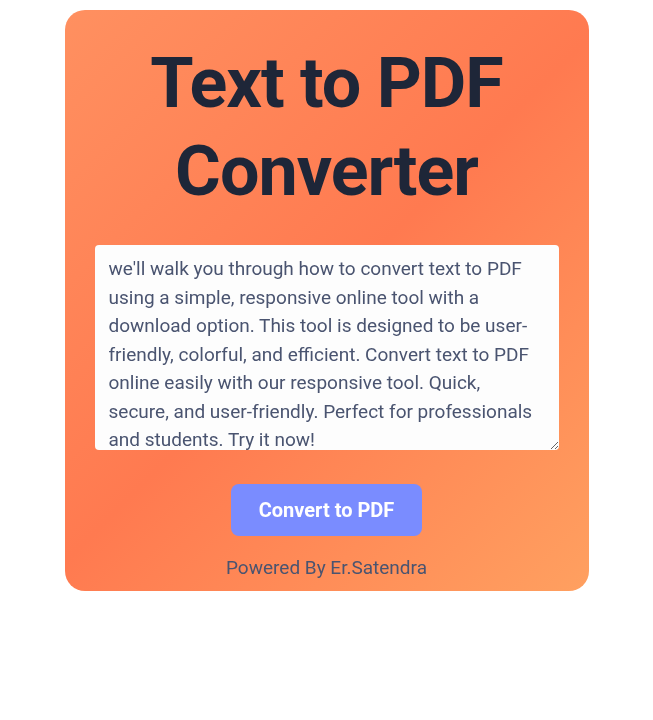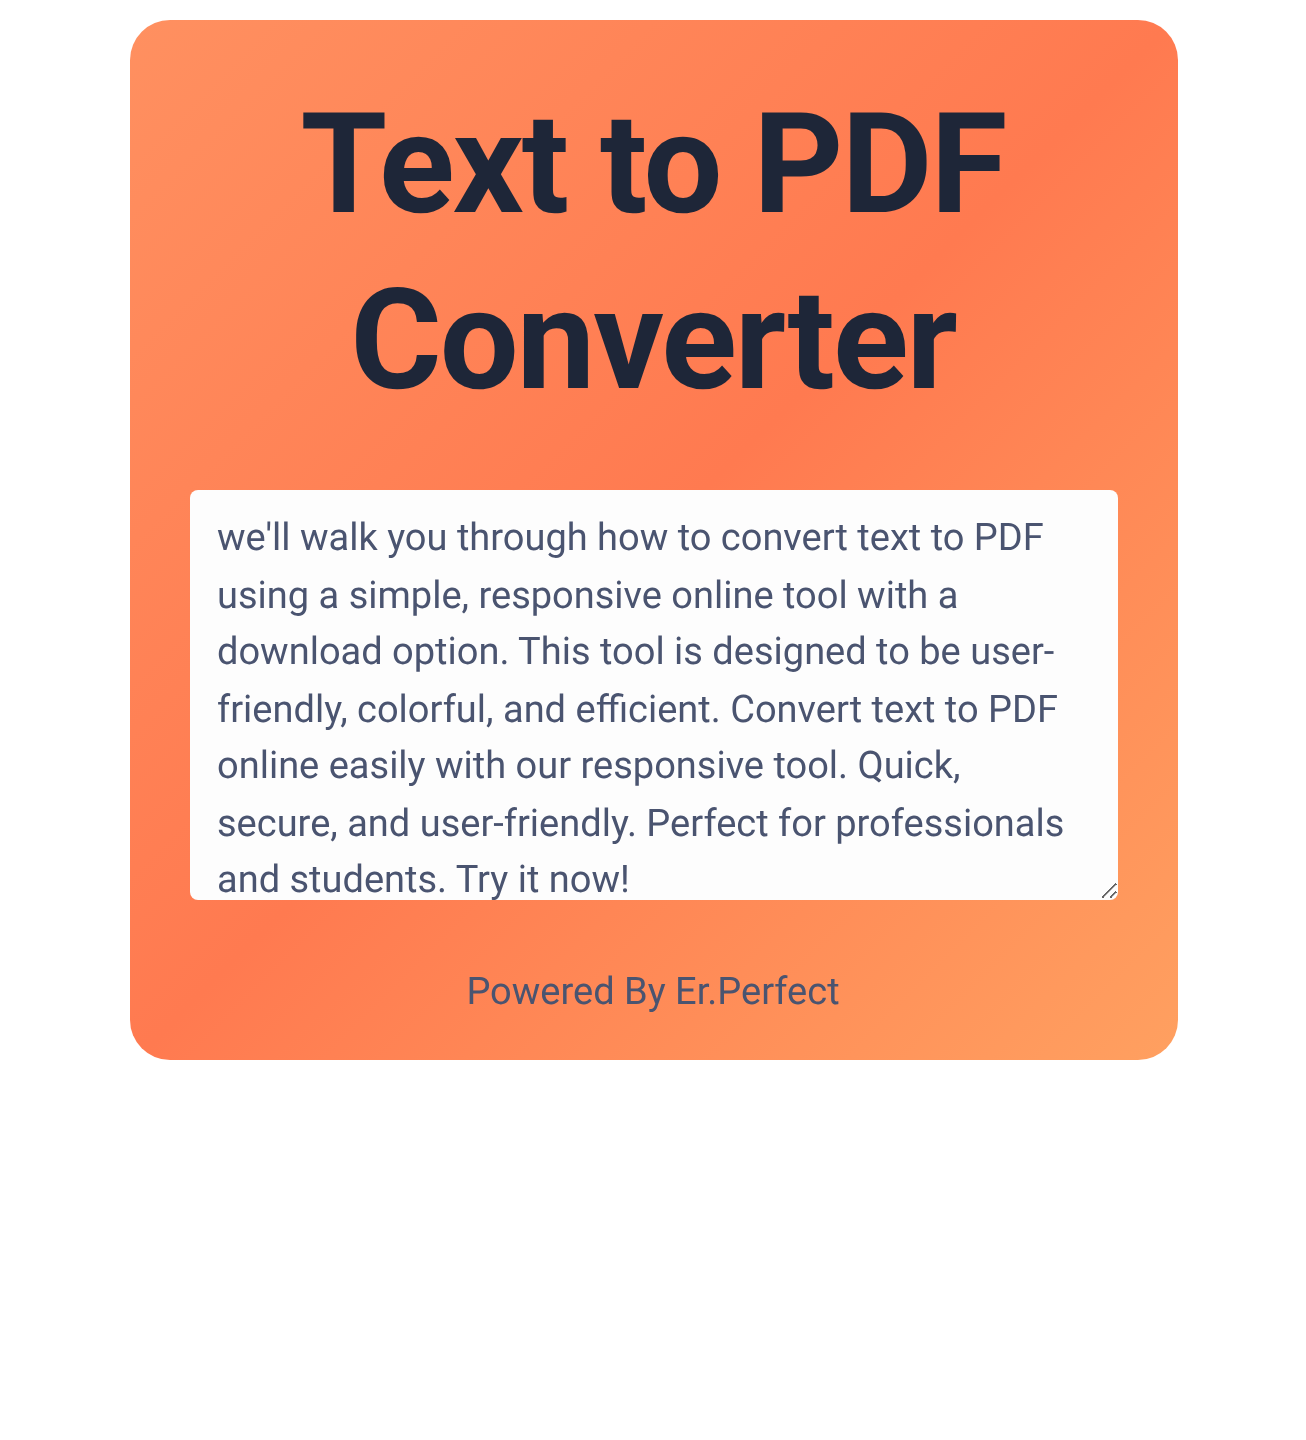--- a/index.html
+++ b/index.html
@@ -11,21 +11,21 @@
       font-family: -apple-system, BlinkMacSystemFont, 'Segoe UI', Roboto, Helvetica, Arial, sans-serif;
       background: #fff;
       display: flex;
       justify-content: center;
       padding: 10px;
     }
     .container {
       width: 524px;
       background: linear-gradient(135deg, #ff9060 0%, #ff7a50 50%, #ffa060 100%);
       border-radius: 20px;
-      padding: 30px 30px 23px 30px;
+      padding: 30px 30px 12px 30px;
       text-align: center;
     }
     .title {
       font-size: 70px;
       font-weight: 700;
       color: #1e2638;
       line-height: 1.25;
       margin-bottom: 30px;
       letter-spacing: -1px;
     }
@@ -87,16 +87,17 @@
 </head>
 <body>
 
 <div class="container">
   <h1 class="title">Text to PDF Converter</h1>
 
   <div class="textarea-wrap">
     <textarea style="">we'll walk you through how to convert text to PDF using a simple, responsive online tool with a download option. This tool is designed to be user-friendly, colorful, and efficient. Convert text to PDF online easily with our responsive tool. Quick, secure, and user-friendly. Perfect for professionals and students. Try it now!</textarea>
   </div>
 
+  <button class="convert-btn">Convert to PDF</button>
 
 
-  <div class="powered">Powered By Er.Perfect</div>
+  <div class="powered">Powered By Er.Satendra</div>
 </div>
 
 </body></html>

